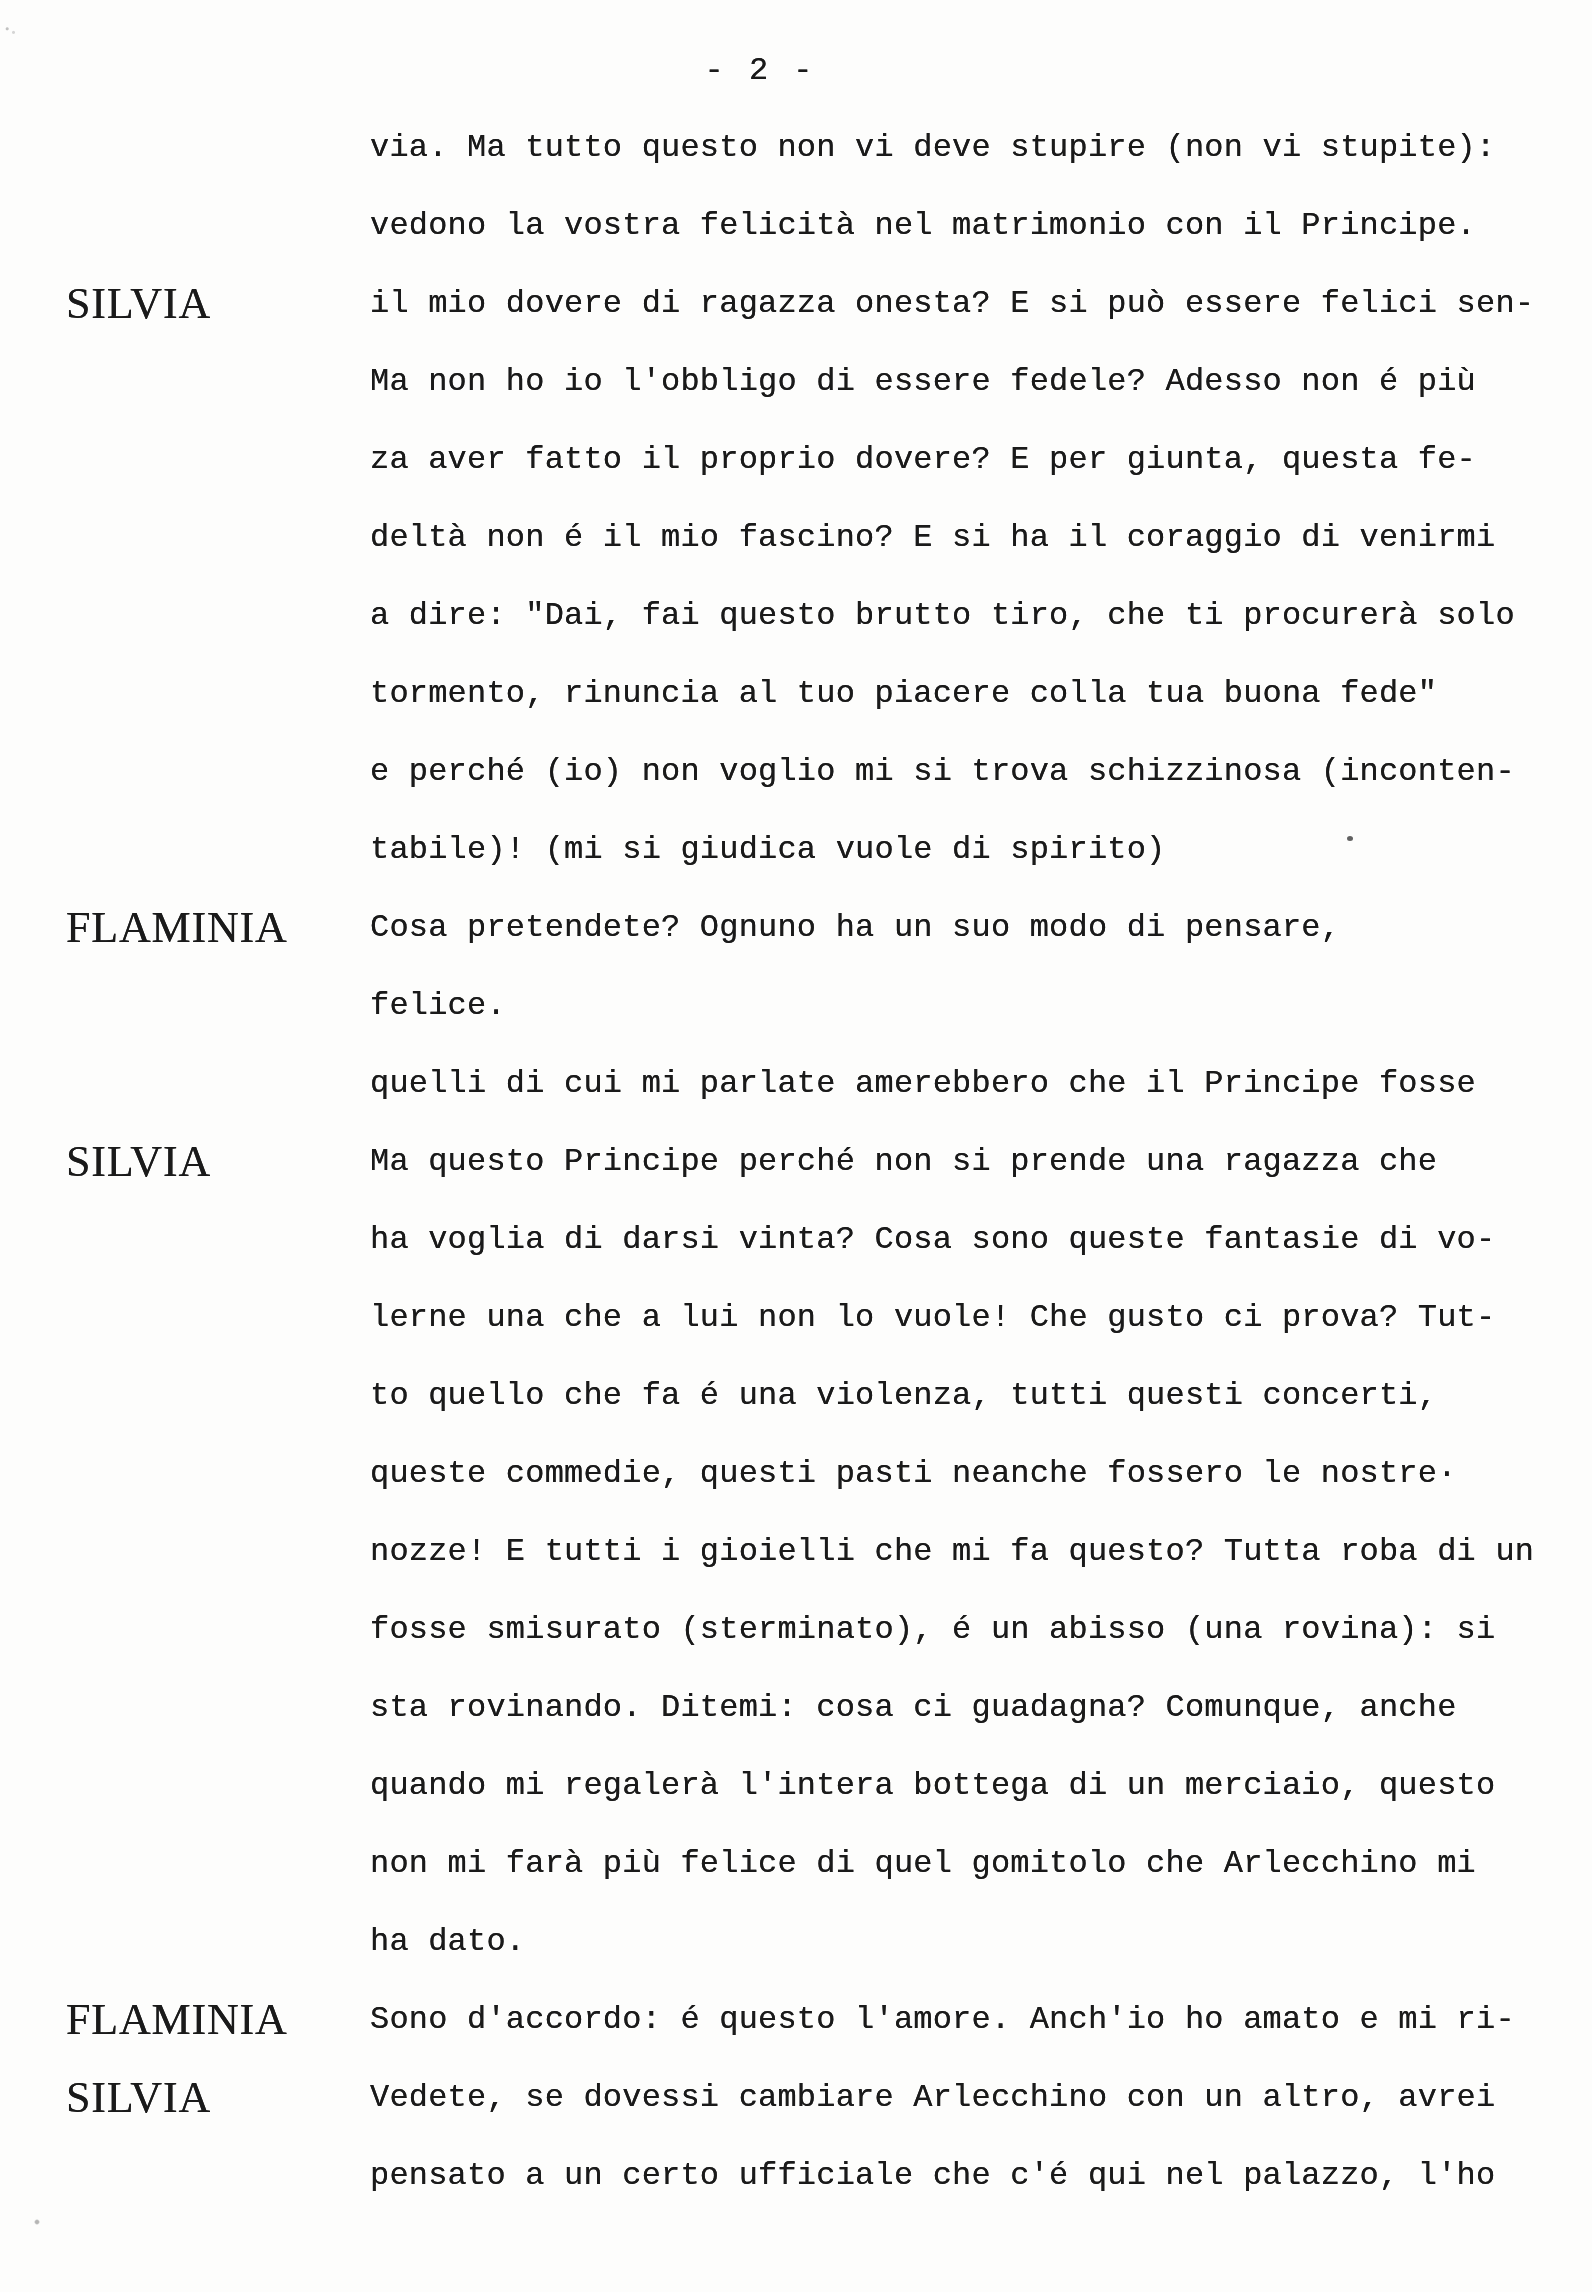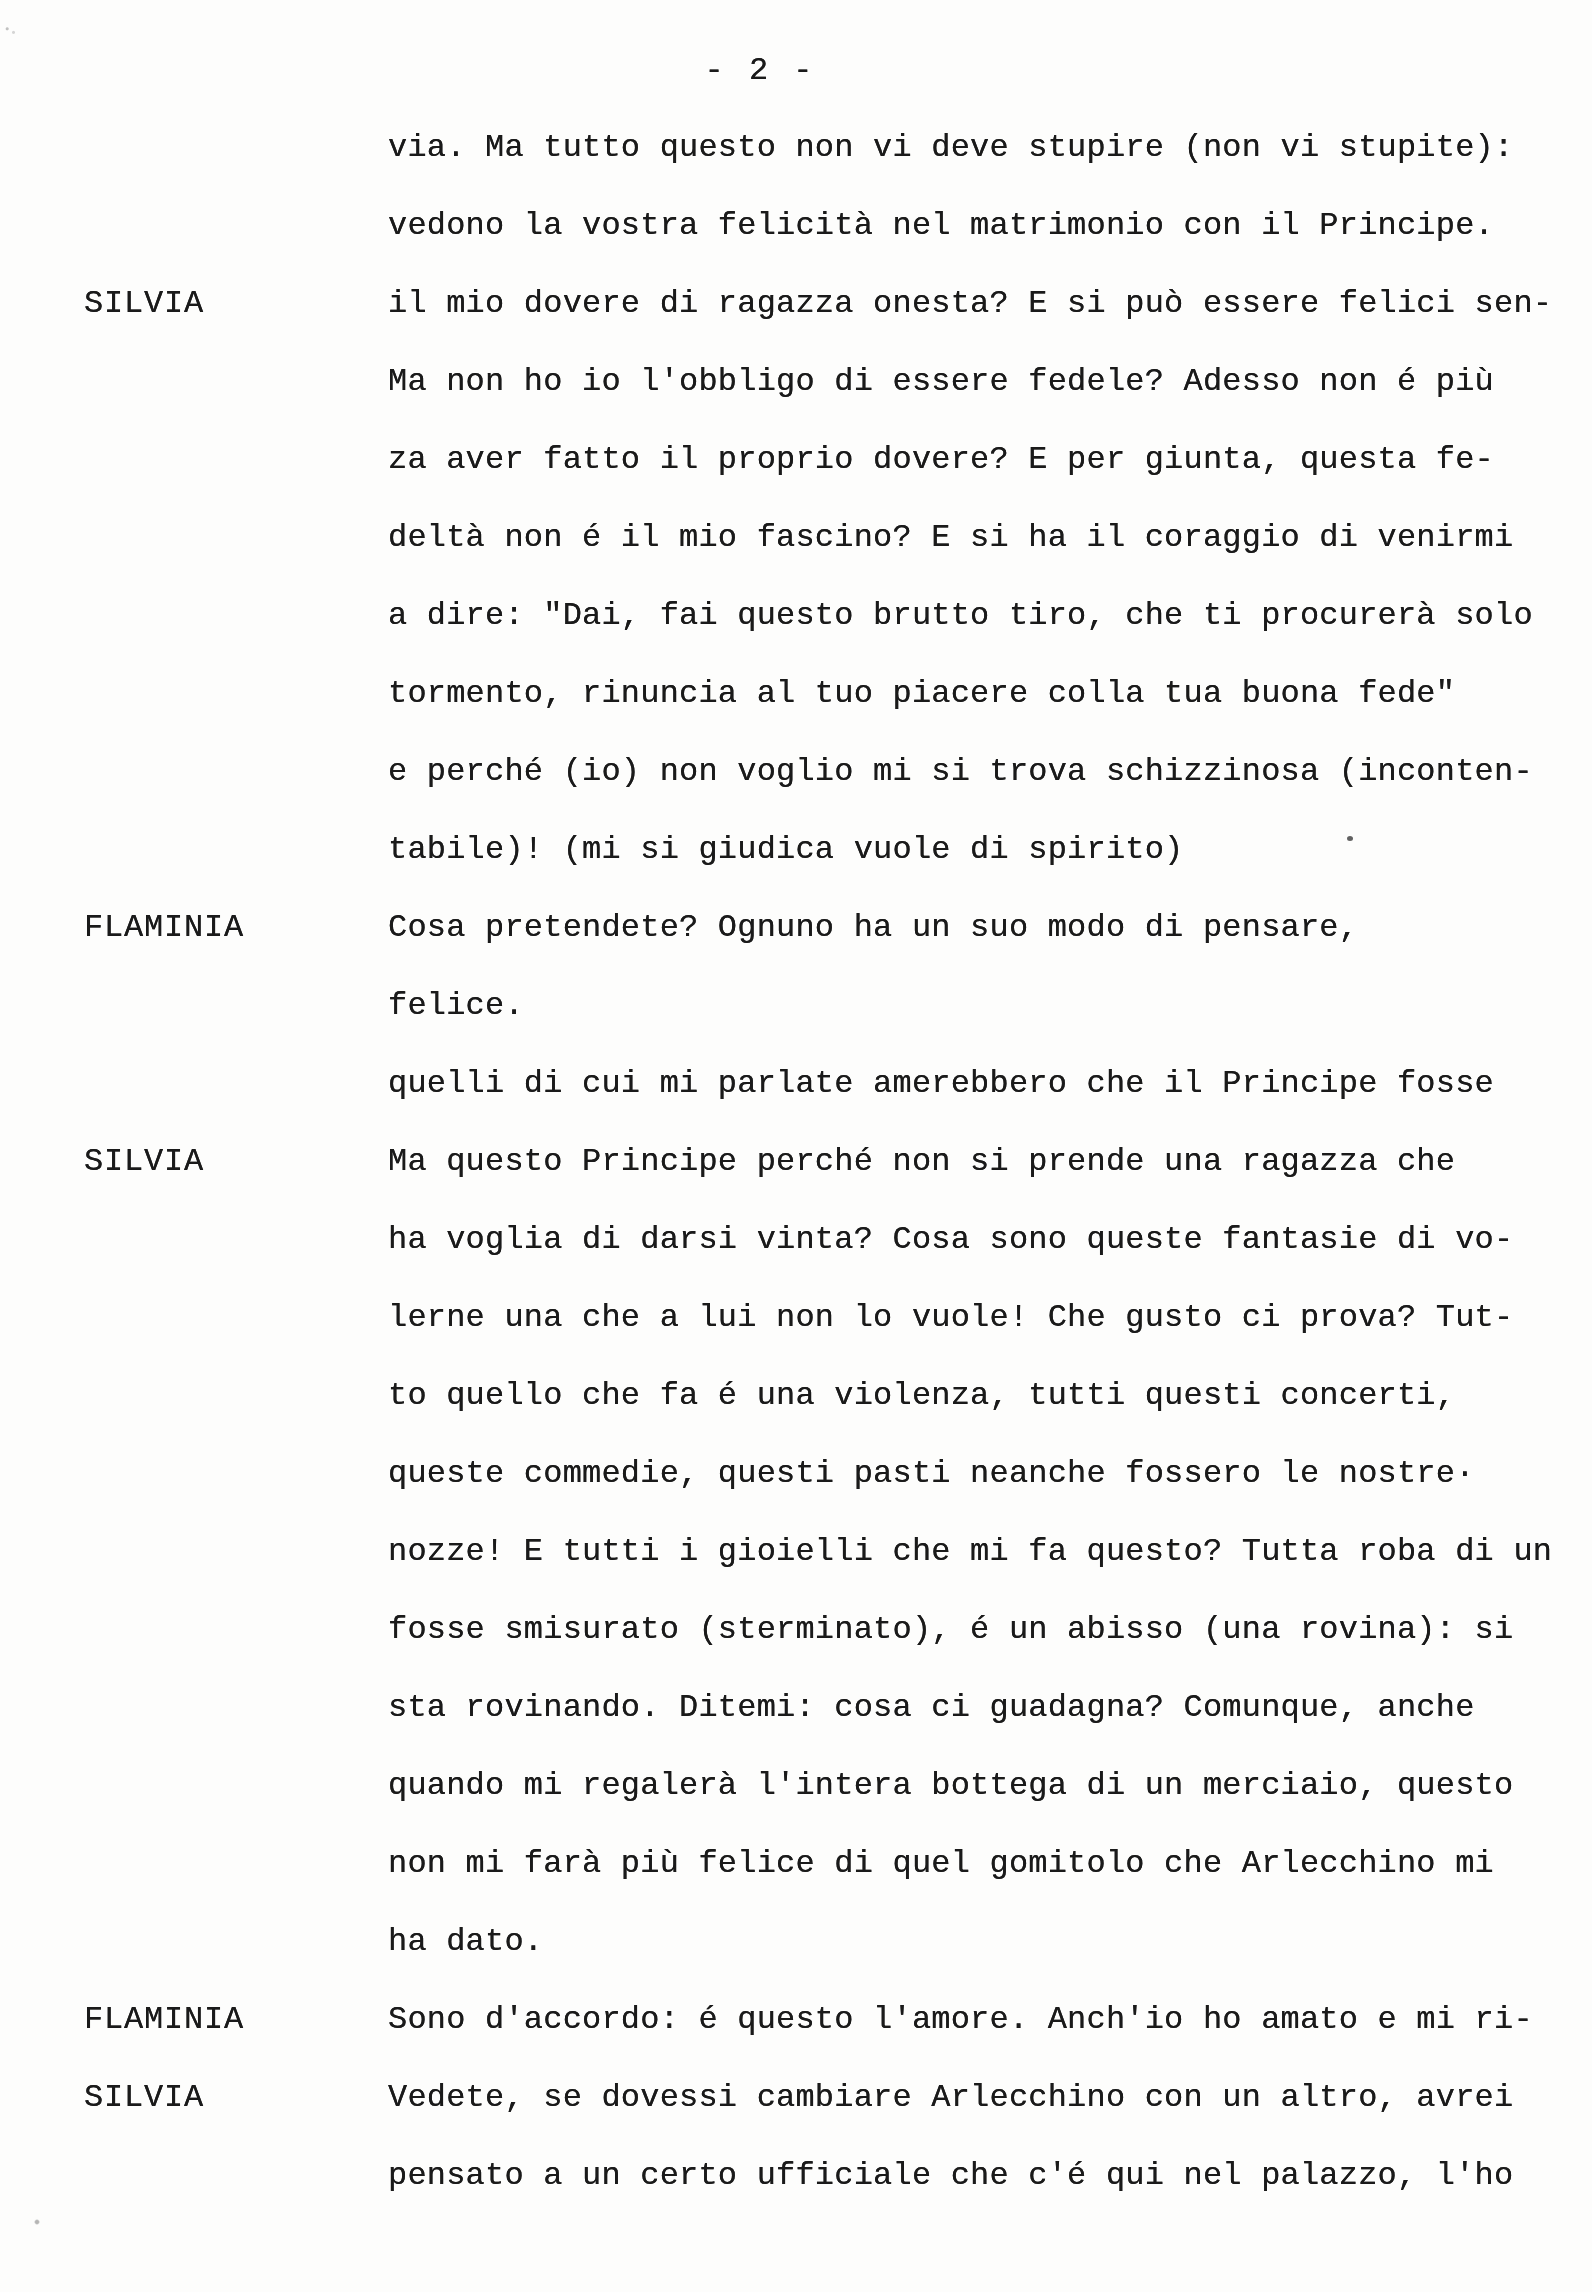--- a/index.html
+++ b/index.html
@@ -26,36 +26,36 @@
     line-height: 54px;
     letter-spacing: 3px;
     text-shadow: 0 0 0.6px rgba(10,10,10,0.85);
     white-space: pre;
   }
   .entries {
     position: absolute;
     top: 109px;
     left: 0;
     right: 0;
-    padding-left: 18px;
   }
   .entry {
     display: flex;
     align-items: flex-start;
   }
   .speaker {
     flex: 0 0 370px;
     width: 370px;
     box-sizing: border-box;
     padding-left: 66px;
-    font-size: 32px;
+    font-size: 44px;
     line-height: 78px;
     letter-spacing: 0.8px;
     text-shadow: 0 0 0.6px rgba(10,10,10,0.85);
     white-space: pre;
+    font-family: Liberation Serif, serif;
   }
   .lines { flex: 1 1 auto; }
   .line {
     font-size: 32px;
     line-height: 78px;
     letter-spacing: 0.2px;
     text-shadow: 0 0 0.6px rgba(10,10,10,0.85);
     white-space: pre;
   }
   

